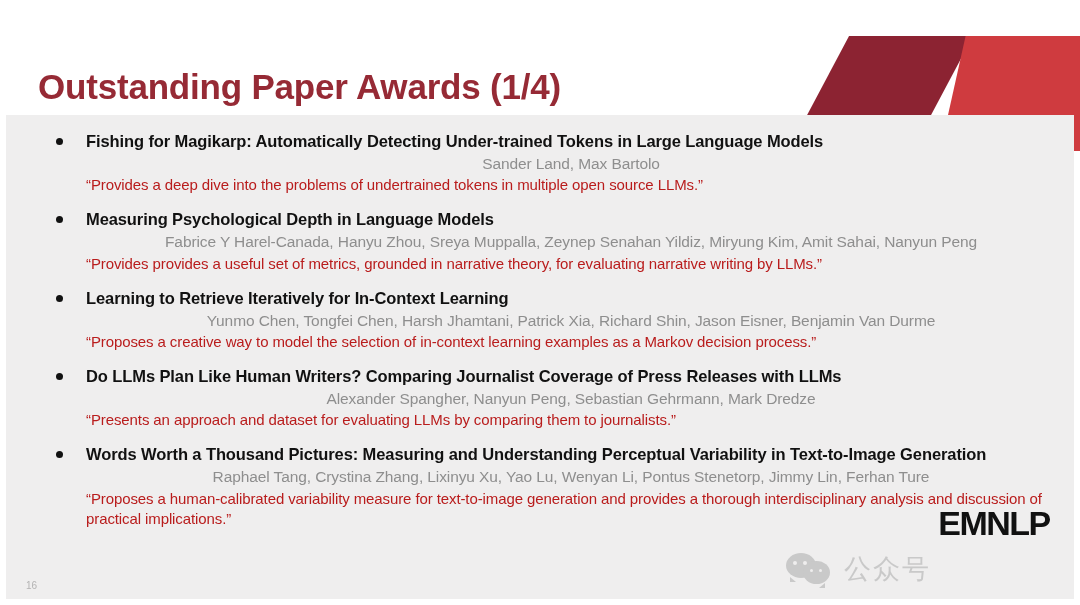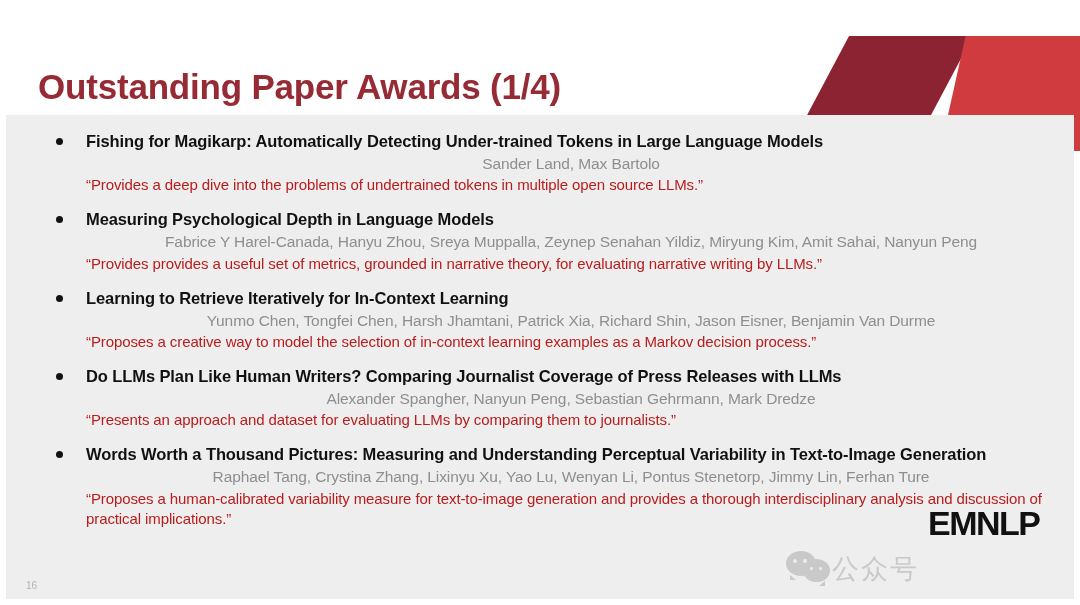--- a/index.html
+++ b/index.html
@@ -126,21 +126,22 @@
     font-size: 10px;
     color: #b4b3b3;
   }
 
   
   .watermark {
     position: absolute;
     left: 780px;
     bottom: 12px;
     display: flex;
-    align-items: flex-start;
+    align-items: flex-end;
+    gap: 12px;
   }
   .wechat-icon {
     width: 46px;
     height: 34px;
     position: relative;
   }
   .wechat-bubble-a {
     position: absolute;
     left: 0;
     top: 0;
@@ -191,20 +192,21 @@
     font-family: "DejaVu Sans", sans-serif;
   }
 
   
   .emnlp-logo {
     position: absolute;
     right: 14px;
     bottom: 14px;
     width: 132px;
     height: 78px;
+    text-align: center;
   }
   .emnlp-line1 {
     font-size: 34px;
     font-weight: bold;
     color: #111111;
     letter-spacing: -1.5px;
     line-height: 0.95;
     font-family: "Liberation Sans", sans-serif;
   }
   .emnlp-row2 {

